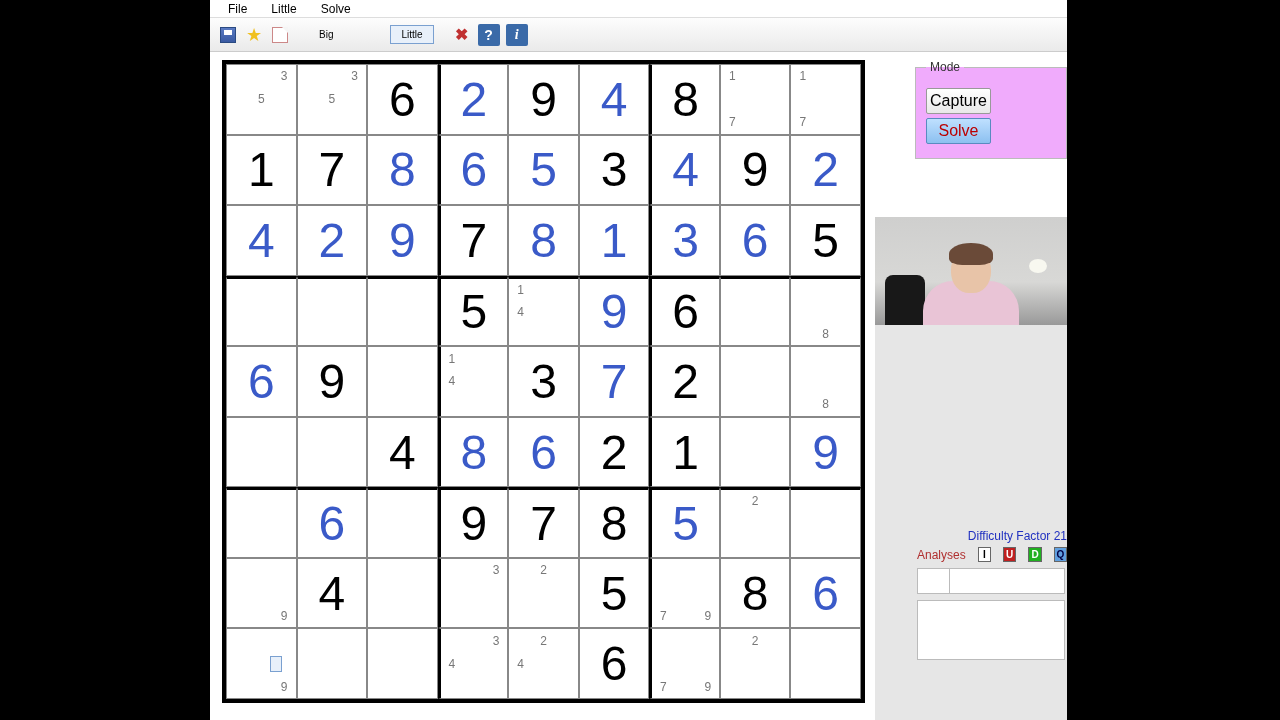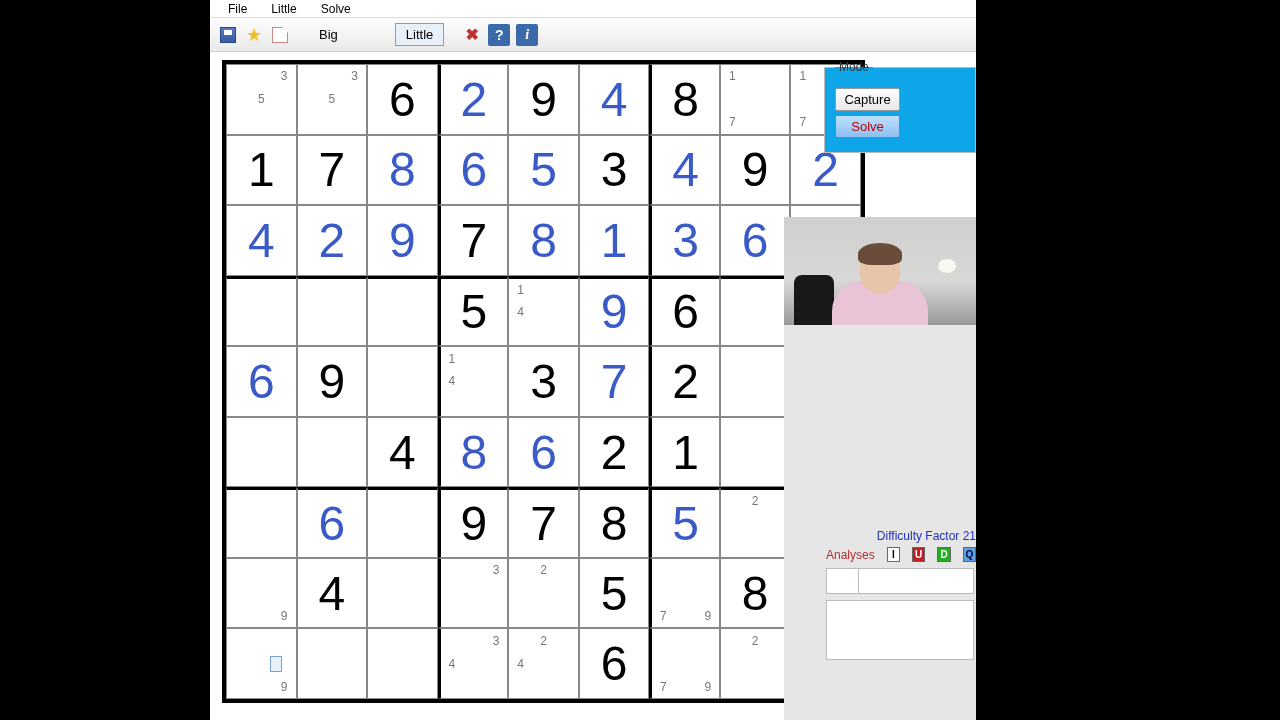--- a/index.html
+++ b/index.html
@@ -1,48 +1,48 @@
 <!DOCTYPE html>
 <html><head>
 <meta charset="utf-8">
 <style>
   * { box-sizing: border-box; margin: 0; padding: 0; }
   body { font-family: "Segoe UI", Tahoma, Arial, sans-serif; background: #000; width: 1280px; height: 720px; overflow: hidden; }
-  .app { position: absolute; left: 210px; top: 0; width: 766px; height: 720px; background: #f5f5f5; }
+  .app { position: absolute; left: 210px; top: 0; width: 857px; height: 720px; background: #f5f5f5; }
   .menubar { height: 18px; background: #fff; display: flex; align-items: center; padding-left: 18px; font-size: 12px; gap: 24px; border-bottom: 1px solid #ddd; }
   .menubar span { cursor: pointer; }
   .toolbar { height: 34px; background: linear-gradient(#fdfdfd,#eaeaea); display: flex; align-items: center; padding-left: 8px; gap: 6px; font-size: 13px; border-bottom: 1px solid #ccc; }
   .tb-icon { width: 20px; height: 20px; display: flex; align-items: center; justify-content: center; }
   .disk { width:16px;height:16px;background:linear-gradient(#5a7ac2,#3a5aa2);border:1px solid #2a4a82;position:relative;}
   .disk::after{content:"";position:absolute;top:2px;left:3px;width:8px;height:5px;background:#fff;}
   .star{color:#f0c020;font-size:18px;line-height:1;}
   .page{width:16px;height:16px;background:#fff;border:1px solid #c88;position:relative;}
   .page::after{content:"";position:absolute;top:-1px;right:-1px;border-style:solid;border-width:0 6px 6px 0;border-color:transparent #f5f5f5 transparent transparent;}
-  .btn-flat { padding: 3px 10px; background: transparent; border: 1px solid transparent; cursor: pointer; font-size: 13px; }
+  .btn-flat { padding: 3px 10px; background: transparent; border: 1px solid transparent; cursor: pointer; font-size: 10px; }
   .btn-flat.active { border: 1px solid #7aa0d0; background: #e8f0fa; margin-left: 40px; }
   .tb-sq { width: 22px; height: 22px; display: flex; align-items: center; justify-content: center; color: #fff; font-weight: bold; font-size: 14px; border-radius: 2px; cursor: pointer; }
   .redx{color:#c03030;font-size:16px;font-weight:bold;}
   .q-btn{background:#3a6aa8;}
   .i-btn{background:#3a6aa8;font-family:serif;font-style:italic;}
   
   .stage { position: absolute; top: 52px; left: 0; right: 0; bottom: 0; background: #fff; }
   .grid { position: absolute; left: 12px; top: 8px; width: 643px; height: 643px; border: 4px solid #000; display: grid; grid-template-columns: repeat(9,1fr); grid-template-rows: repeat(9,1fr); background: #fff; }
   .cell { position: relative; border: 1px solid #888; display: flex; align-items: center; justify-content: center; }
   .cell.bt { border-top: 3px solid #000; }
   .cell.bl { border-left: 3px solid #000; }
   .big { font-family: Arial, sans-serif; font-size: 48px; font-weight: 400; }
   .big.given { color: #000; }
   .big.solved { color: #3a5ac8; }
   .pencil { position: absolute; display: grid; grid-template-columns: repeat(3,1fr); grid-template-rows: repeat(3,1fr); width: 100%; height: 100%; font-size: 12px; color: #777; }
   .pencil span { display:flex; align-items:center; justify-content:center; }
   
   .panel { position: absolute; right: 0; top: 8px; width: 170px; }
-  .modebox { background: #0ea5e9; border: 1px solid #bbb; padding: 10px; margin: 0 0 0 18px; }
+  .modebox { background: #f0abfc; border: 1px solid #bbb; padding: 10px; margin: 0 0 0 18px; }
   .modebox legend { font-size: 12px; color: #333; padding: 0 4px; }
-  .side-btn { display: block; width: 65px; margin: 4px 0; padding: 3px 0; font-size: 13px; text-align:center; cursor:pointer; border: 1px solid #999; background: linear-gradient(#fff,#e8e8e8); border-radius: 2px;}
+  .side-btn { display: block; width: 65px; margin: 4px 0; padding: 3px 0; font-size: 16px; text-align:center; cursor:pointer; border: 1px solid #999; background: linear-gradient(#fff,#e8e8e8); border-radius: 2px;}
   .side-btn.solve { background: linear-gradient(#bfe0ff,#8cc0f0); border:1px solid #5a8ac0; color:#b00; font-weight:normal;}
   
   .webcam { position:absolute; right:0; top:165px; width:192px; height:108px; background:linear-gradient(#888,#555); overflow:hidden;}
   .wc-wall{position:absolute;inset:0;background:linear-gradient(180deg,#cfcfce 0%,#d8d8d6 60%,#999 100%);}
   .wc-person{position:absolute;left:48px;bottom:0;width:96px;height:78px;}
   .wc-shirt{position:absolute;bottom:0;left:0;right:0;height:44px;background:#e9c4d6;border-radius:30px 30px 0 0;}
   .wc-head{position:absolute;top:0;left:28px;width:40px;height:46px;background:#e8c4a8;border-radius:50% 50% 45% 45%;}
   .wc-hair{position:absolute;top:-4px;left:26px;width:44px;height:22px;background:#6a4a38;border-radius:50% 50% 30% 30%;}
   .wc-chair{position:absolute;left:10px;bottom:0;width:40px;height:50px;background:#181818;border-radius:8px 8px 0 0;}
   .wc-lamp{position:absolute;right:20px;top:42px;width:18px;height:14px;background:#f8f8f0;border-radius:50%;}

